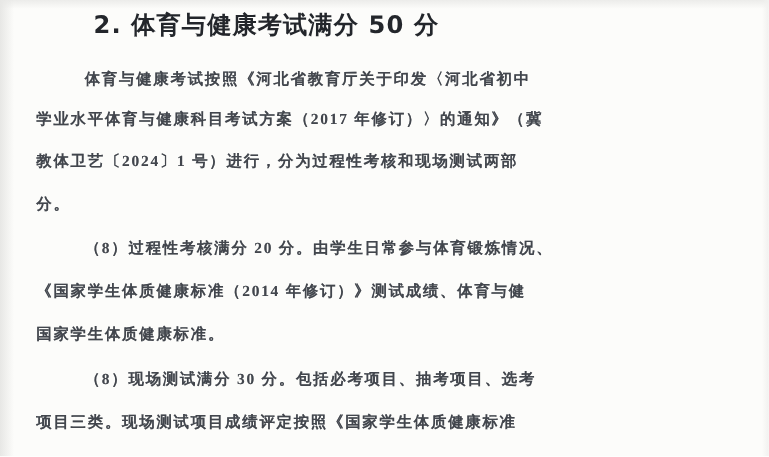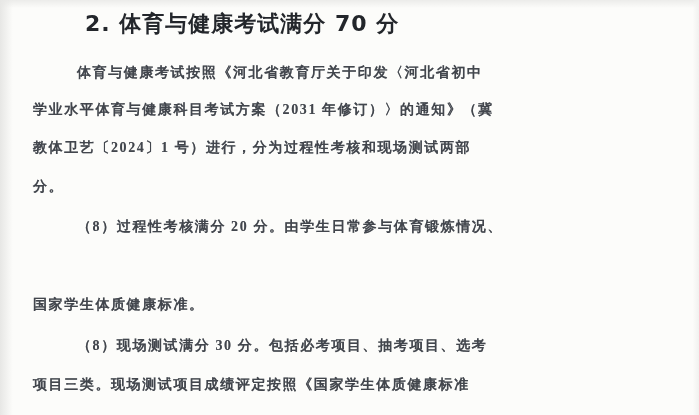--- a/index.html
+++ b/index.html
@@ -65,23 +65,24 @@
   }
 </style>
 </head>
 <body>
 
 <div class="page">
   <div class="edge-top"></div>
   <div class="edge-left"></div>
   <div class="edge-right"></div>
 
-  <div class="heading">2. 体育与健康考试满分 70 分</div>
+  <div class="heading">2. 体育与健康考试满分 50 分</div>
 
   <div class="line indent" style="top:60px">体育与健康考试按照《河北省教育厅关于印发〈河北省初中</div>
-  <div class="line" style="top:97px">学业水平体育与健康科目考试方案（2031 年修订）〉的通知》（冀</div>
+  <div class="line" style="top:97px">学业水平体育与健康科目考试方案（2017 年修订）〉的通知》（冀</div>
   <div class="line" style="top:135px">教体卫艺〔2024〕1 号）进行，分为过程性考核和现场测试两部</div>
   <div class="line" style="top:174px">分。</div>
   <div class="line indent" style="top:214px">（8）过程性考核满分 20 分。由学生日常参与体育锻炼情况、</div>
+  <div class="line" style="top:253px">《国家学生体质健康标准（2014 年修订）》测试成绩、体育与健</div>
   <div class="line" style="top:292px">国家学生体质健康标准。</div>
   <div class="line indent" style="top:333px">（8）现场测试满分 30 分。包括必考项目、抽考项目、选考</div>
   <div class="line" style="top:372px">项目三类。现场测试项目成绩评定按照《国家学生体质健康标准</div>
 </div>
 
 </body></html>

